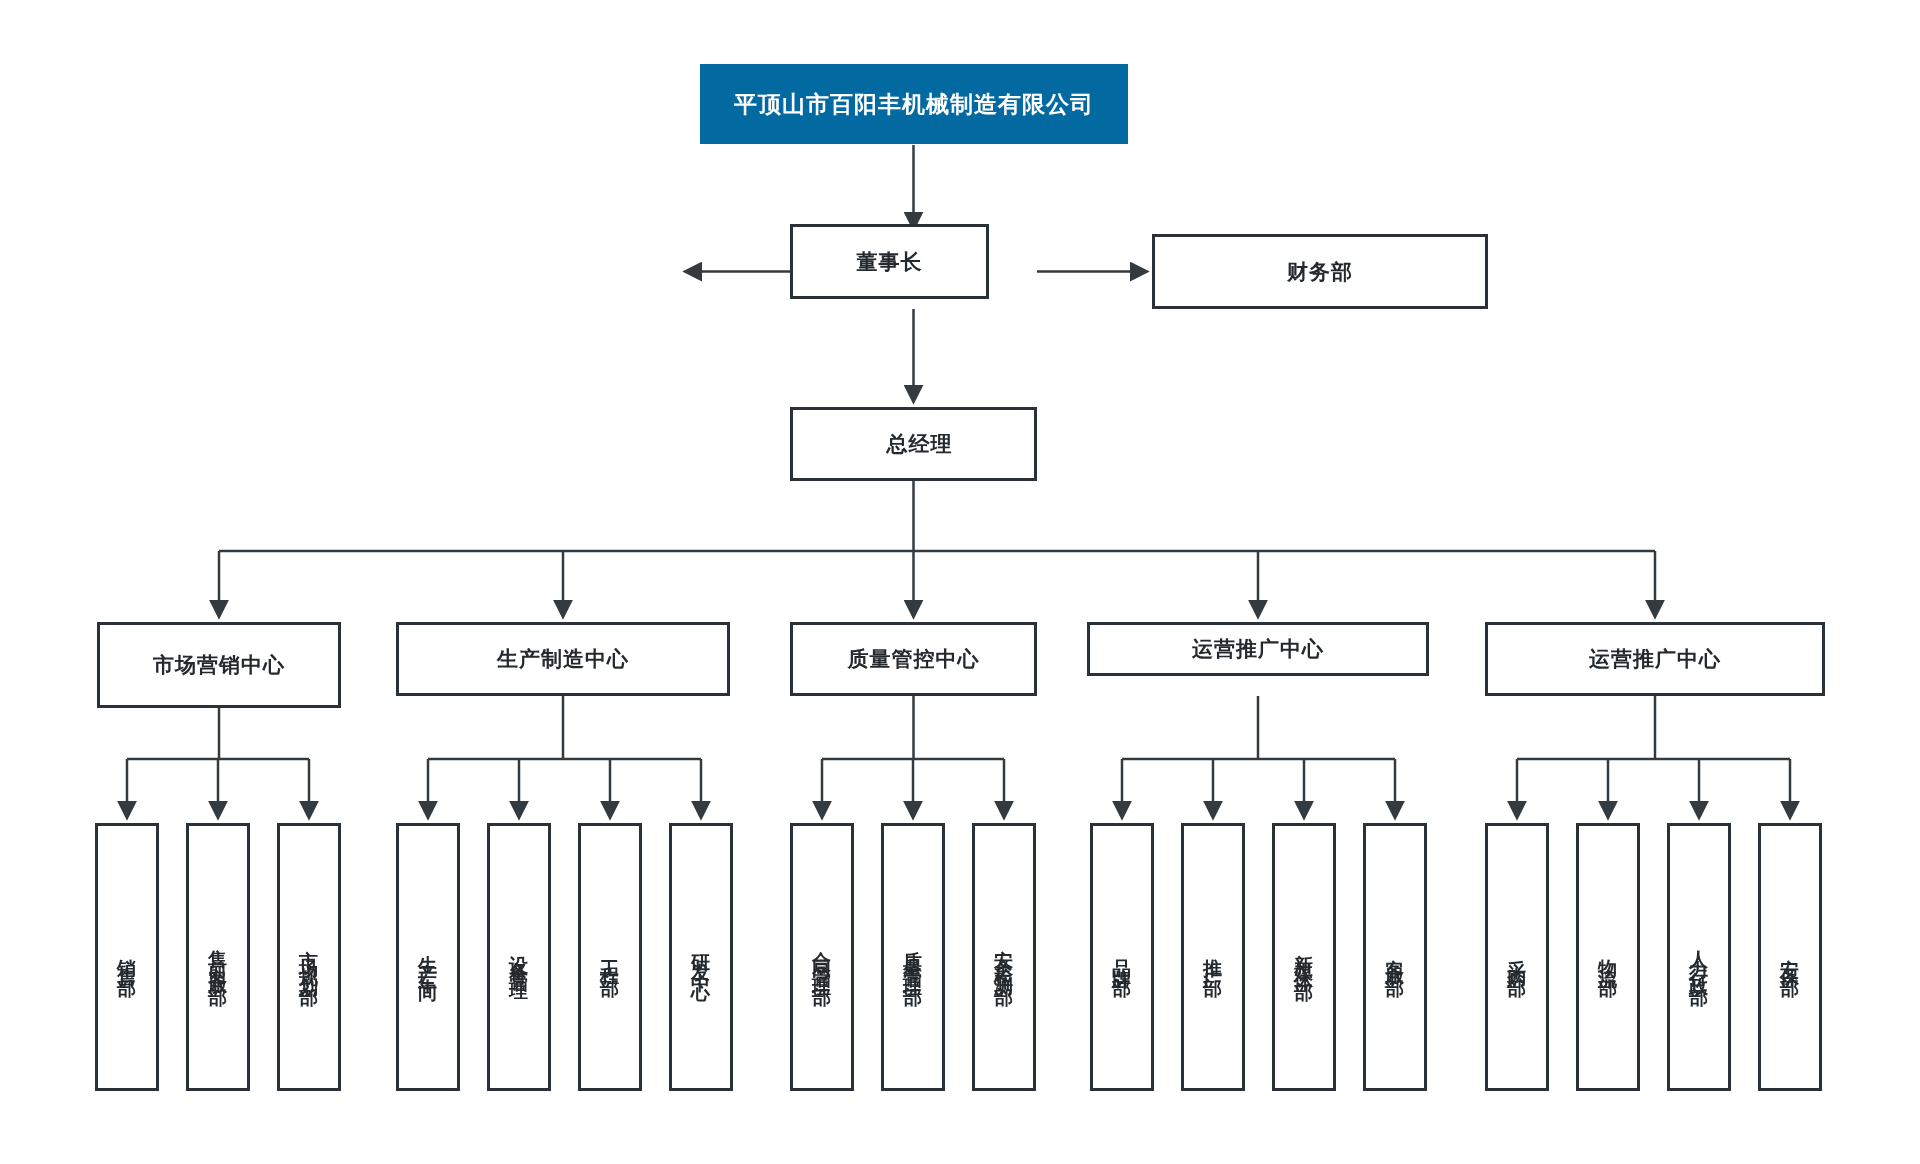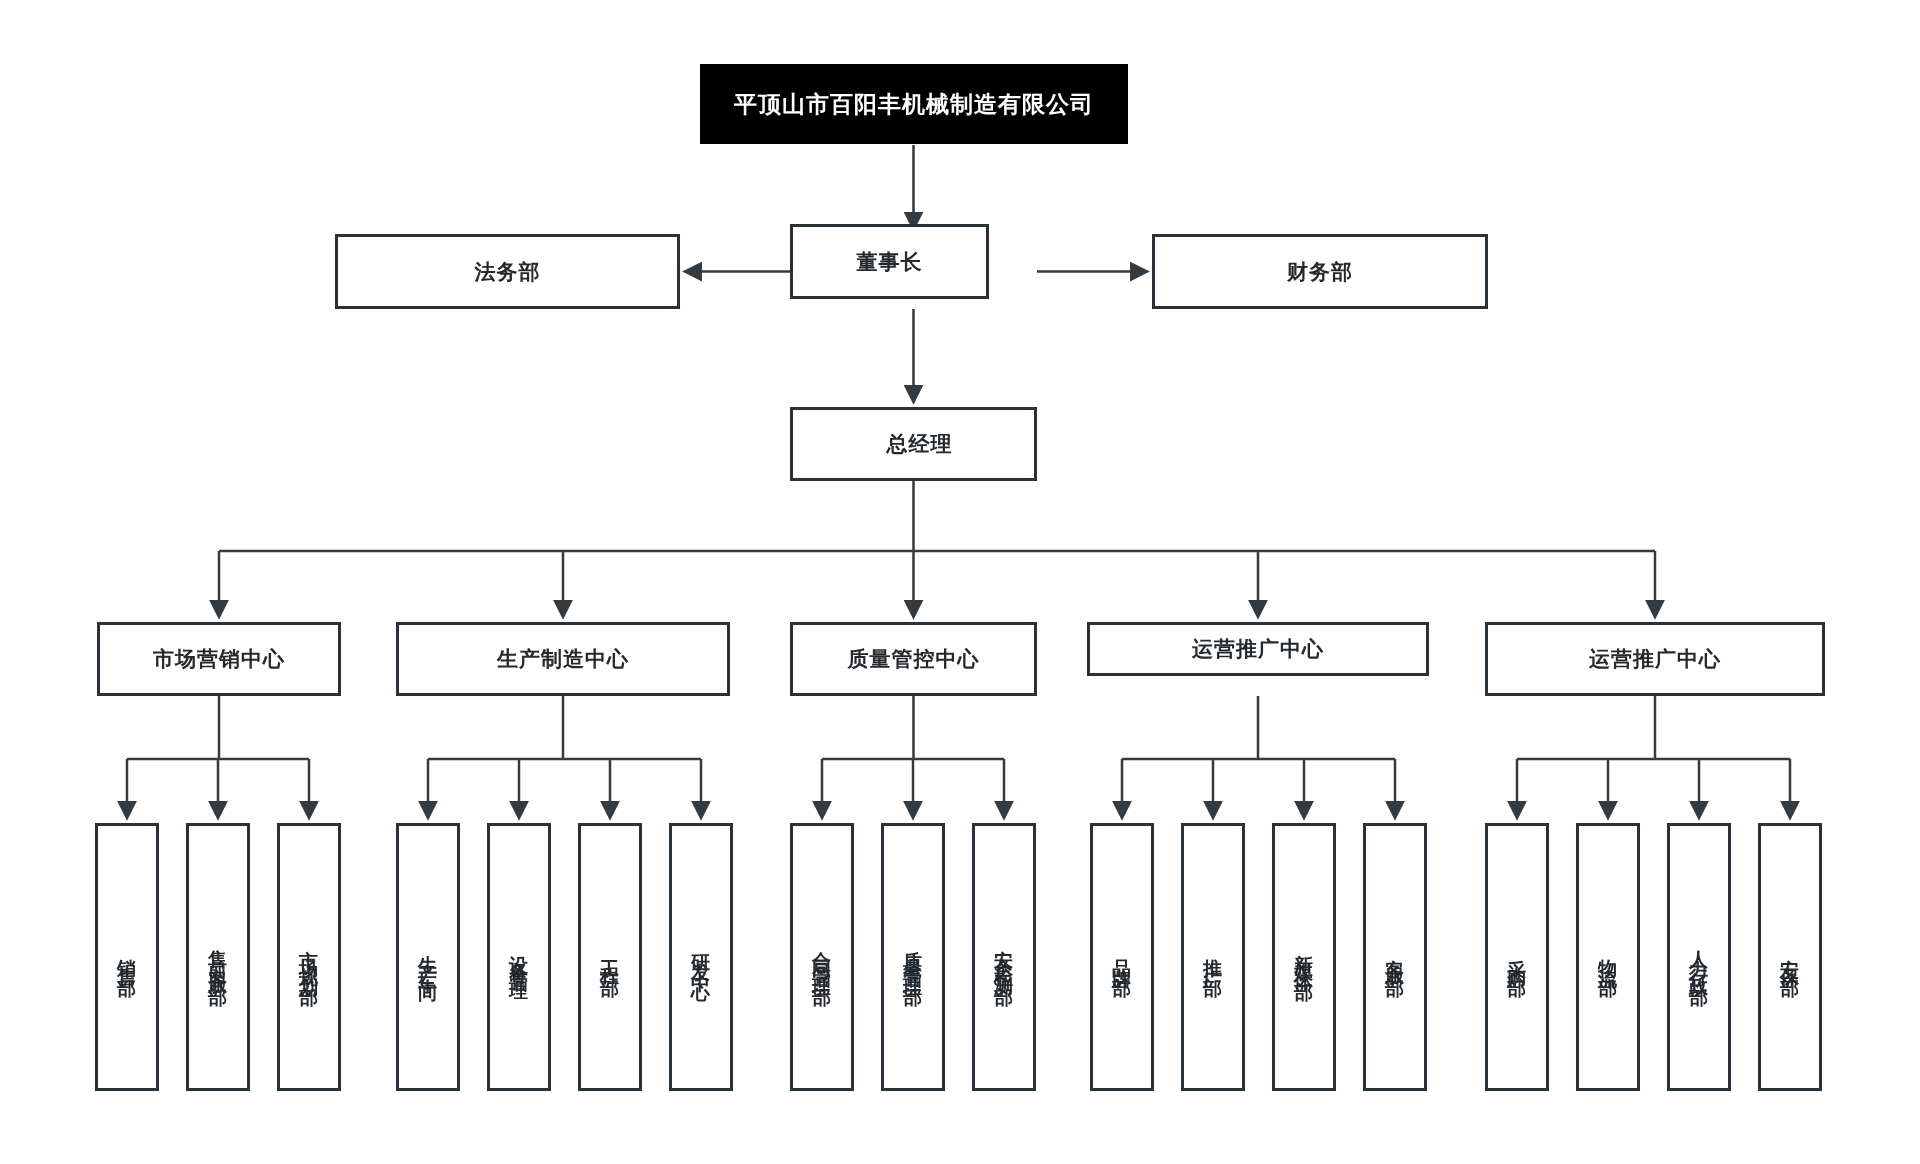--- a/index.html
+++ b/index.html
@@ -24,21 +24,21 @@
     justify-content: center;
     background: #ffffff;
     border: 3px solid #2a3138;
     color: #24292e;
     font-weight: bold;
     font-size: 21px;
     letter-spacing: 1px;
     text-align: center;
   }
   .title-node {
-    background: #000000;
+    background: #0369a1;
     border: none;
     color: #ffffff;
     font-size: 23px;
     letter-spacing: 1px;
   }
   .leaf {
     width: 64px;
     height: 268px;
   }
   .leaf .v-label {
@@ -115,35 +115,32 @@
       <line x1="1608" y1="759" x2="1608" y2="817" marker-end="url(#arrow)"></line>
       <line x1="1699" y1="759" x2="1699" y2="817" marker-end="url(#arrow)"></line>
       <line x1="1790" y1="759" x2="1790" y2="817" marker-end="url(#arrow)"></line>
     </g>
   </svg>
 
   <div class="node title-node" style="left:700px; top:64px; width:428px; height:80px;">
     <span>平顶山市百阳丰机械制造有限公司</span>
   </div>
 
-  <div class="node" style="left:335px; top:234px; width:345px; height:75px;">
-    <span>法务部</span>
-  </div>
   <div class="node" style="left:790px; top:224px; width:199px; height:75px;">
     <span>董事长</span>
   </div>
   <div class="node" style="left:1152px; top:234px; width:336px; height:75px;">
     <span>财务部</span>
   </div>
 
   <div class="node" style="left:790px; top:407px; width:247px; height:74px;padding-left:12px;">
     <span>总经理</span>
   </div>
 
-  <div class="node" style="left:97px; top:622px; width:244px; height:74px;">
+  <div class="node" style="left:97px; top:622px; width:244px; height:86px;">
     <span>市场营销中心</span>
   </div>
   <div class="node" style="left:396px; top:622px; width:334px; height:74px;">
     <span>生产制造中心</span>
   </div>
   <div class="node" style="left:790px; top:622px; width:247px; height:74px;">
     <span>质量管控中心</span>
   </div>
   <div class="node" style="left:1087px; top:622px; width:342px; height:54px;">
     <span>运营推广中心</span>

